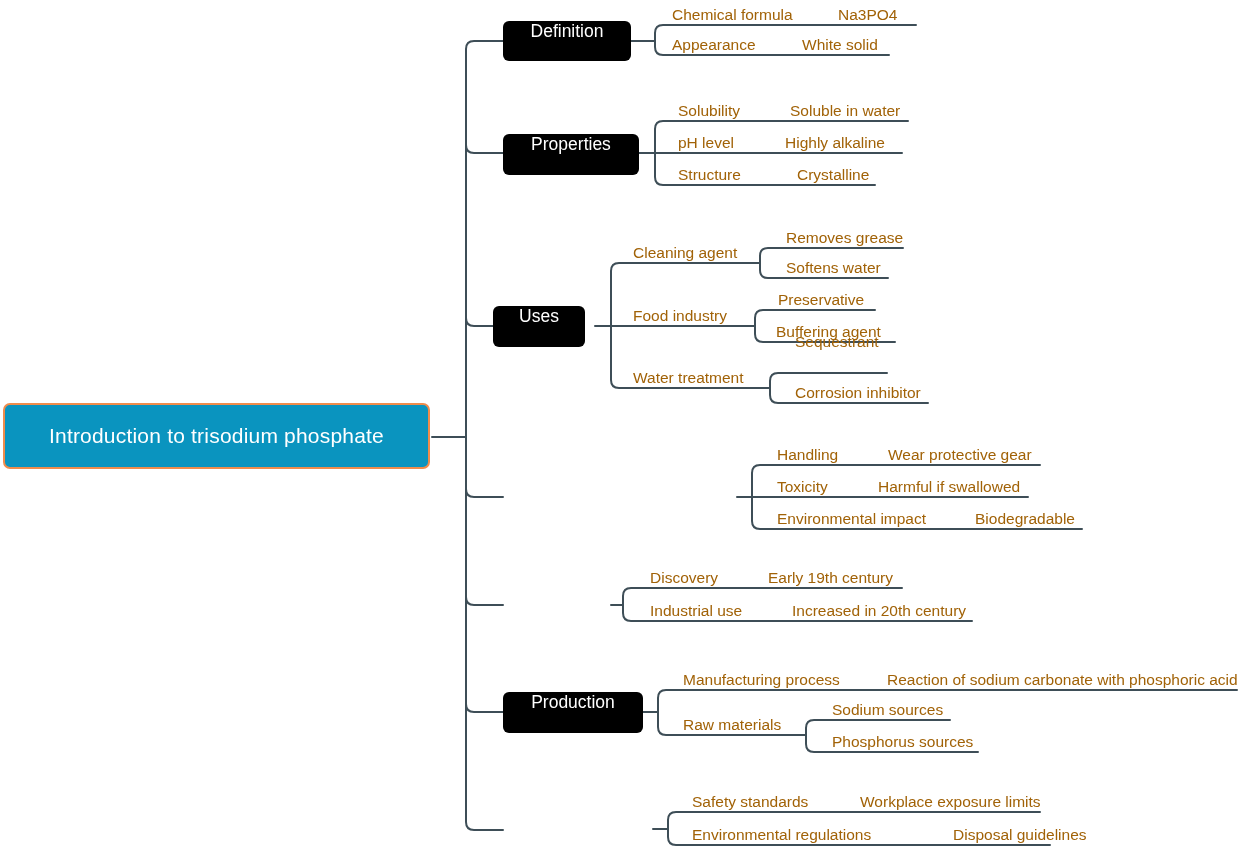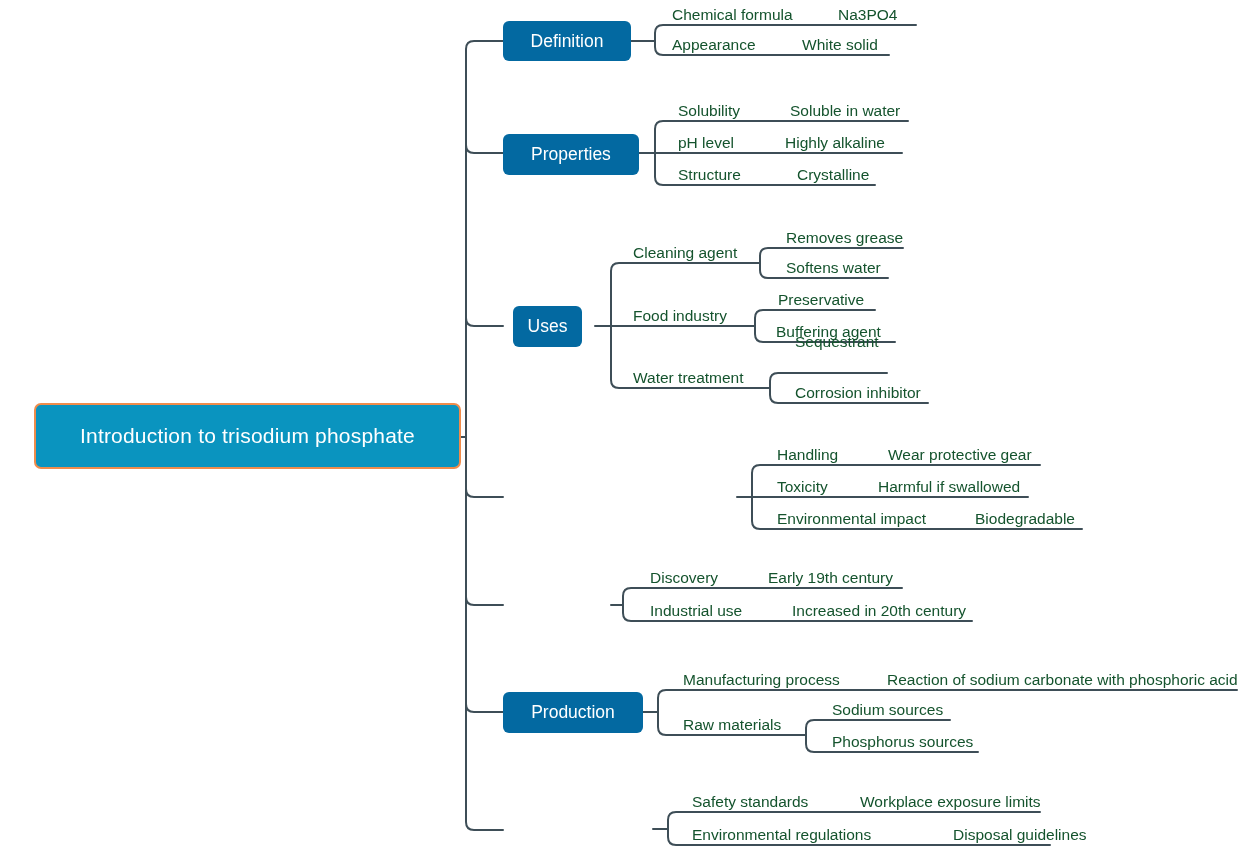--- a/index.html
+++ b/index.html
@@ -6,30 +6,30 @@
   .canvas{
     position:relative;width:1240px;height:852px;overflow:hidden;
     font-family:"Liberation Sans","DejaVu Sans",sans-serif;
     background:#ffffff;
   }
   .canvas svg{position:absolute;left:0;top:0;}
   .central-node{
     position:absolute;left:3px;top:403px;width:427px;height:66px;
     background:#0a94bf;border:2.5px solid #f08c4b;border-radius:7px;
     box-sizing:border-box;display:flex;align-items:center;justify-content:center;
-    color:#ffffff;font-size:21px;letter-spacing:.2px;cursor:pointer;margin-left:31px;
+    color:#ffffff;font-size:21px;letter-spacing:.2px;cursor:pointer;
   }
   .branch-box{
-    position:absolute;height:40px;background:#0369a1;border-radius:6px;
-    display:flex;align-items:center;justify-content:center;
+    position:absolute;height:40px;background:#000000;border-radius:6px;
+    display:flex;align-items:flex-start;justify-content:center;
     color:#ffffff;font-size:17.5px;cursor:pointer;white-space:nowrap;
   }
   .leaf{
     position:absolute;height:20px;line-height:20px;font-size:15.5px;
-    color:#14532d;white-space:nowrap;cursor:pointer;
+    color:#a16207;white-space:nowrap;cursor:pointer;
   }
 </style>
 </head>
 <body>
 
 <div class="canvas">
 
   <svg width="1240" height="852" viewBox="0 0 1240 852" fill="none" stroke="#3e4e57" stroke-width="2" stroke-linecap="round">
     <path d="M 503 41 H 474 Q 466 41 466 49 L 466 822 Q 466 830 474 830 H 503"></path>
     <path d="M 432 437 H 466"></path>
@@ -55,21 +55,21 @@
   <div class="central-node">
     <span>Introduction to trisodium phosphate</span>
   </div>
 
   <div class="branch-box" style="left:503px;top:21px;width:128px">
     <span>Definition</span>
   </div>
   <div class="branch-box" style="left:503px;top:134px;width:136px;height:41px">
     <span>Properties</span>
   </div>
-  <div class="branch-box" style="left:513px;top:306px;width:69px;height:41px">
+  <div class="branch-box" style="left:493px;top:306px;width:92px;height:41px">
     <span>Uses</span>
   </div>
   <div class="branch-box" style="left:503px;top:692px;width:140px;height:41px">
     <span>Production</span>
   </div>
 
   <div class="leaf" style="left:672px;top:5px">Chemical formula</div>
   <div class="leaf" style="left:838px;top:5px">Na3PO4</div>
   <div class="leaf" style="left:672px;top:35px">Appearance</div>
   <div class="leaf" style="left:802px;top:35px">White solid</div>

